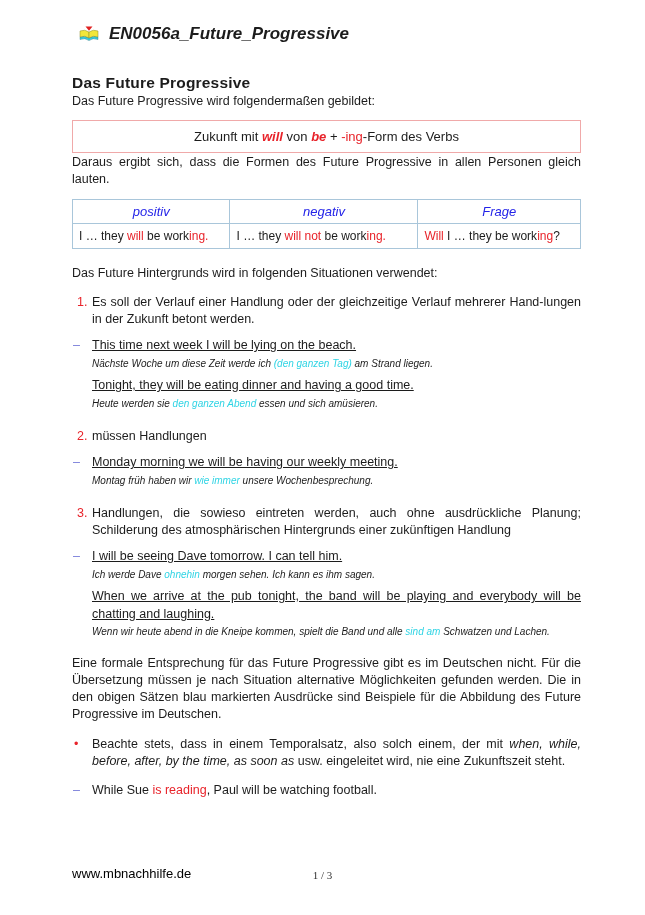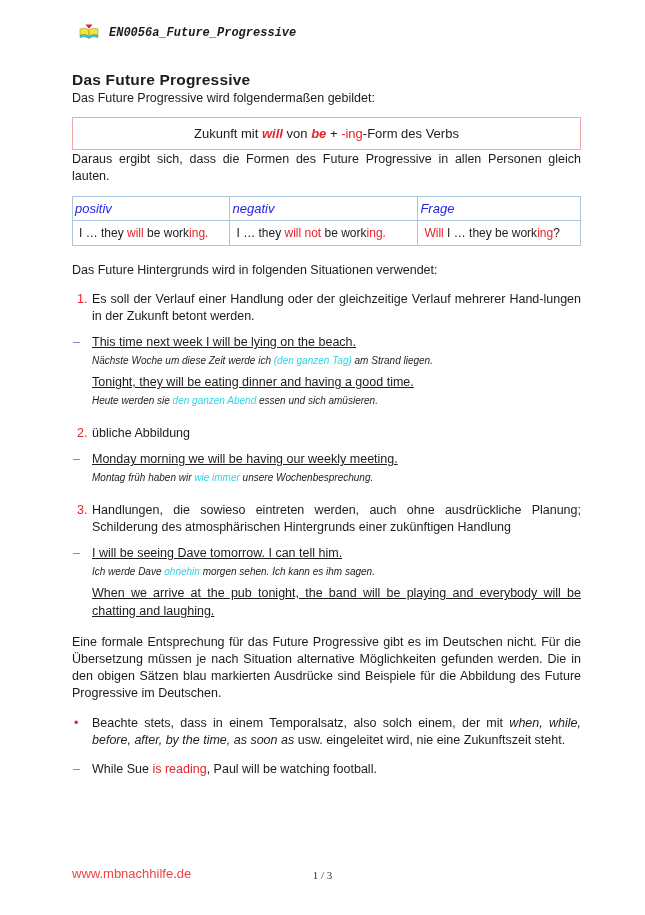--- a/index.html
+++ b/index.html
@@ -1,46 +1,46 @@
 <!DOCTYPE html>
 <html><head>
 <meta charset="utf-8">
 <style>
   html,body { margin:0; padding:0; background:#ffffff; }
   .page {
     position:relative; width:645px; height:915px; background:#fff;
     font-family:"Liberation Sans", sans-serif; color:#1c1c1c; overflow:hidden;
   }
   .header { display:flex; align-items:center; gap:9px; padding:24px 0 0 78px; }
-  .doc-id { font-family:Liberation Mono, monospace; font-style:italic; font-weight:bold; font-size:12px; }
+  .doc-id { font-family:Liberation Sans, sans-serif; font-style:italic; font-weight:bold; font-size:17px; }
   .content { padding:0 64px 0 72px; }
   h1 { margin:30px 0 0 0; font-size:15.5px; font-weight:bold; letter-spacing:.2px; }
   .para { margin:1px 0 0 0; font-size:12.5px; line-height:17px; }
   .just { text-align:justify; }
   .formula-box { margin-top:10px; border:1px solid #f0a9a9; padding:8px 4px; text-align:center; font-size:13px; }
   table { margin-top:11px; width:100%; border-collapse:collapse; }
   th, td { border:1px solid #a9c6da; }
-  th { color:#2323e8; font-style:italic; font-weight:normal; font-size:13px; padding:4px 2px; text-align:left; }
+  th { color:#2323e8; font-style:italic; font-weight:normal; font-size:13px; padding:4px 2px; text-align:center; }
   td { font-size:12px; padding:5px 6px; white-space:nowrap; }
   .item { display:flex; margin-top:12px; font-size:12.5px; line-height:17px; }
   .marker { flex:0 0 20px; width:20px; }
   .num { color:#e8232a; padding-left:5px; box-sizing:border-box; }
   .dash { color:#7478d8; padding-left:1px; box-sizing:border-box; }
   .bullet { color:#e8232a; padding-left:2px; box-sizing:border-box; }
   .itext { flex:1 1 auto; }
   .ex { margin-top:9px; }
   .pair2 { margin-top:5px; }
   .en { font-size:12.5px; line-height:17.5px;text-decoration:underline; }
   .de { font-size:10px; line-height:17.5px; font-style:italic; }
   .red { color:#e8232a; }
   .red-bold-italic { color:#e8232a; font-weight:bold; font-style:italic; }
   .cyan { color:#2fd4e4; }
   .italic { font-style:italic; }
   .footer { position:absolute; left:0; top:866px; width:100%; }
-  .site { position:absolute; left:72px; top:0; color:#ef4444; font-size:13px; }
+  .site { position:absolute; left:72px; top:0; color:#000000; font-size:13px; }
   .pagenum { display:block; text-align:center; font-family:"Liberation Serif", serif; font-size:11px; color:#333; padding-top:3px; }
 </style>
 </head>
 <body>
 
 <div class="page">
 
   <div class="header">
     <svg width="22" height="17" viewBox="0 0 22 17">
       <path d="M7.5 0.5 L14.5 0.5 L11 4.8 Z" fill="#e02020"></path>
@@ -96,21 +96,21 @@
     <div class="item ex pair2">
       <span class="marker"></span>
       <div class="itext">
         <div class="en">Tonight, they will be eating dinner and having a good time.</div>
         <div class="de"><span>Heute werden sie </span><span class="cyan">den ganzen Abend</span><span> essen und sich amüsieren.</span></div>
       </div>
     </div>
 
     <div class="item" style="margin-top:16px">
       <span class="marker num">2.</span>
-      <div class="itext">übliche Abbildung</div>
+      <div class="itext">müssen Handlungen</div>
     </div>
 
     <div class="item ex">
       <span class="marker dash">–</span>
       <div class="itext">
         <div class="en">Monday morning we will be having our weekly meeting.</div>
         <div class="de"><span>Montag früh haben wir </span><span class="cyan">wie immer</span><span> unsere Wochenbesprechung.</span></div>
       </div>
     </div>
 
@@ -124,20 +124,21 @@
       <div class="itext">
         <div class="en">I will be seeing Dave tomorrow. I can tell him.</div>
         <div class="de"><span>Ich werde Dave </span><span class="cyan">ohnehin</span><span> morgen sehen. Ich kann es ihm sagen.</span></div>
       </div>
     </div>
 
     <div class="item ex pair2">
       <span class="marker"></span>
       <div class="itext">
         <div class="en just">When we arrive at the pub tonight, the band will be playing and everybody will be chatting and laughing.</div>
+        <div class="de just"><span>Wenn wir heute abend in die Kneipe kommen, spielt die Band und alle </span><span class="cyan">sind am</span><span> Schwatzen und Lachen.</span></div>
       </div>
     </div>
 
     <p class="para just" style="margin-top:14px">Eine formale Entsprechung für das Future Progressive gibt es im Deutschen nicht. Für die Übersetzung müssen je nach Situation alternative Möglichkeiten gefunden werden. Die in den obigen Sätzen blau markierten Ausdrücke sind Beispiele für die Abbildung des Future Progressive im Deutschen.</p>
 
     <div class="item" style="margin-top:13px">
       <span class="marker bullet">•</span>
       <div class="itext just"><span>Beachte stets, dass in einem Temporalsatz, also solch einem, der mit </span><span class="italic">when, while, before, after, by the time, as soon as</span><span> usw. eingeleitet wird, nie eine Zukunftszeit steht.</span></div>
     </div>
 

